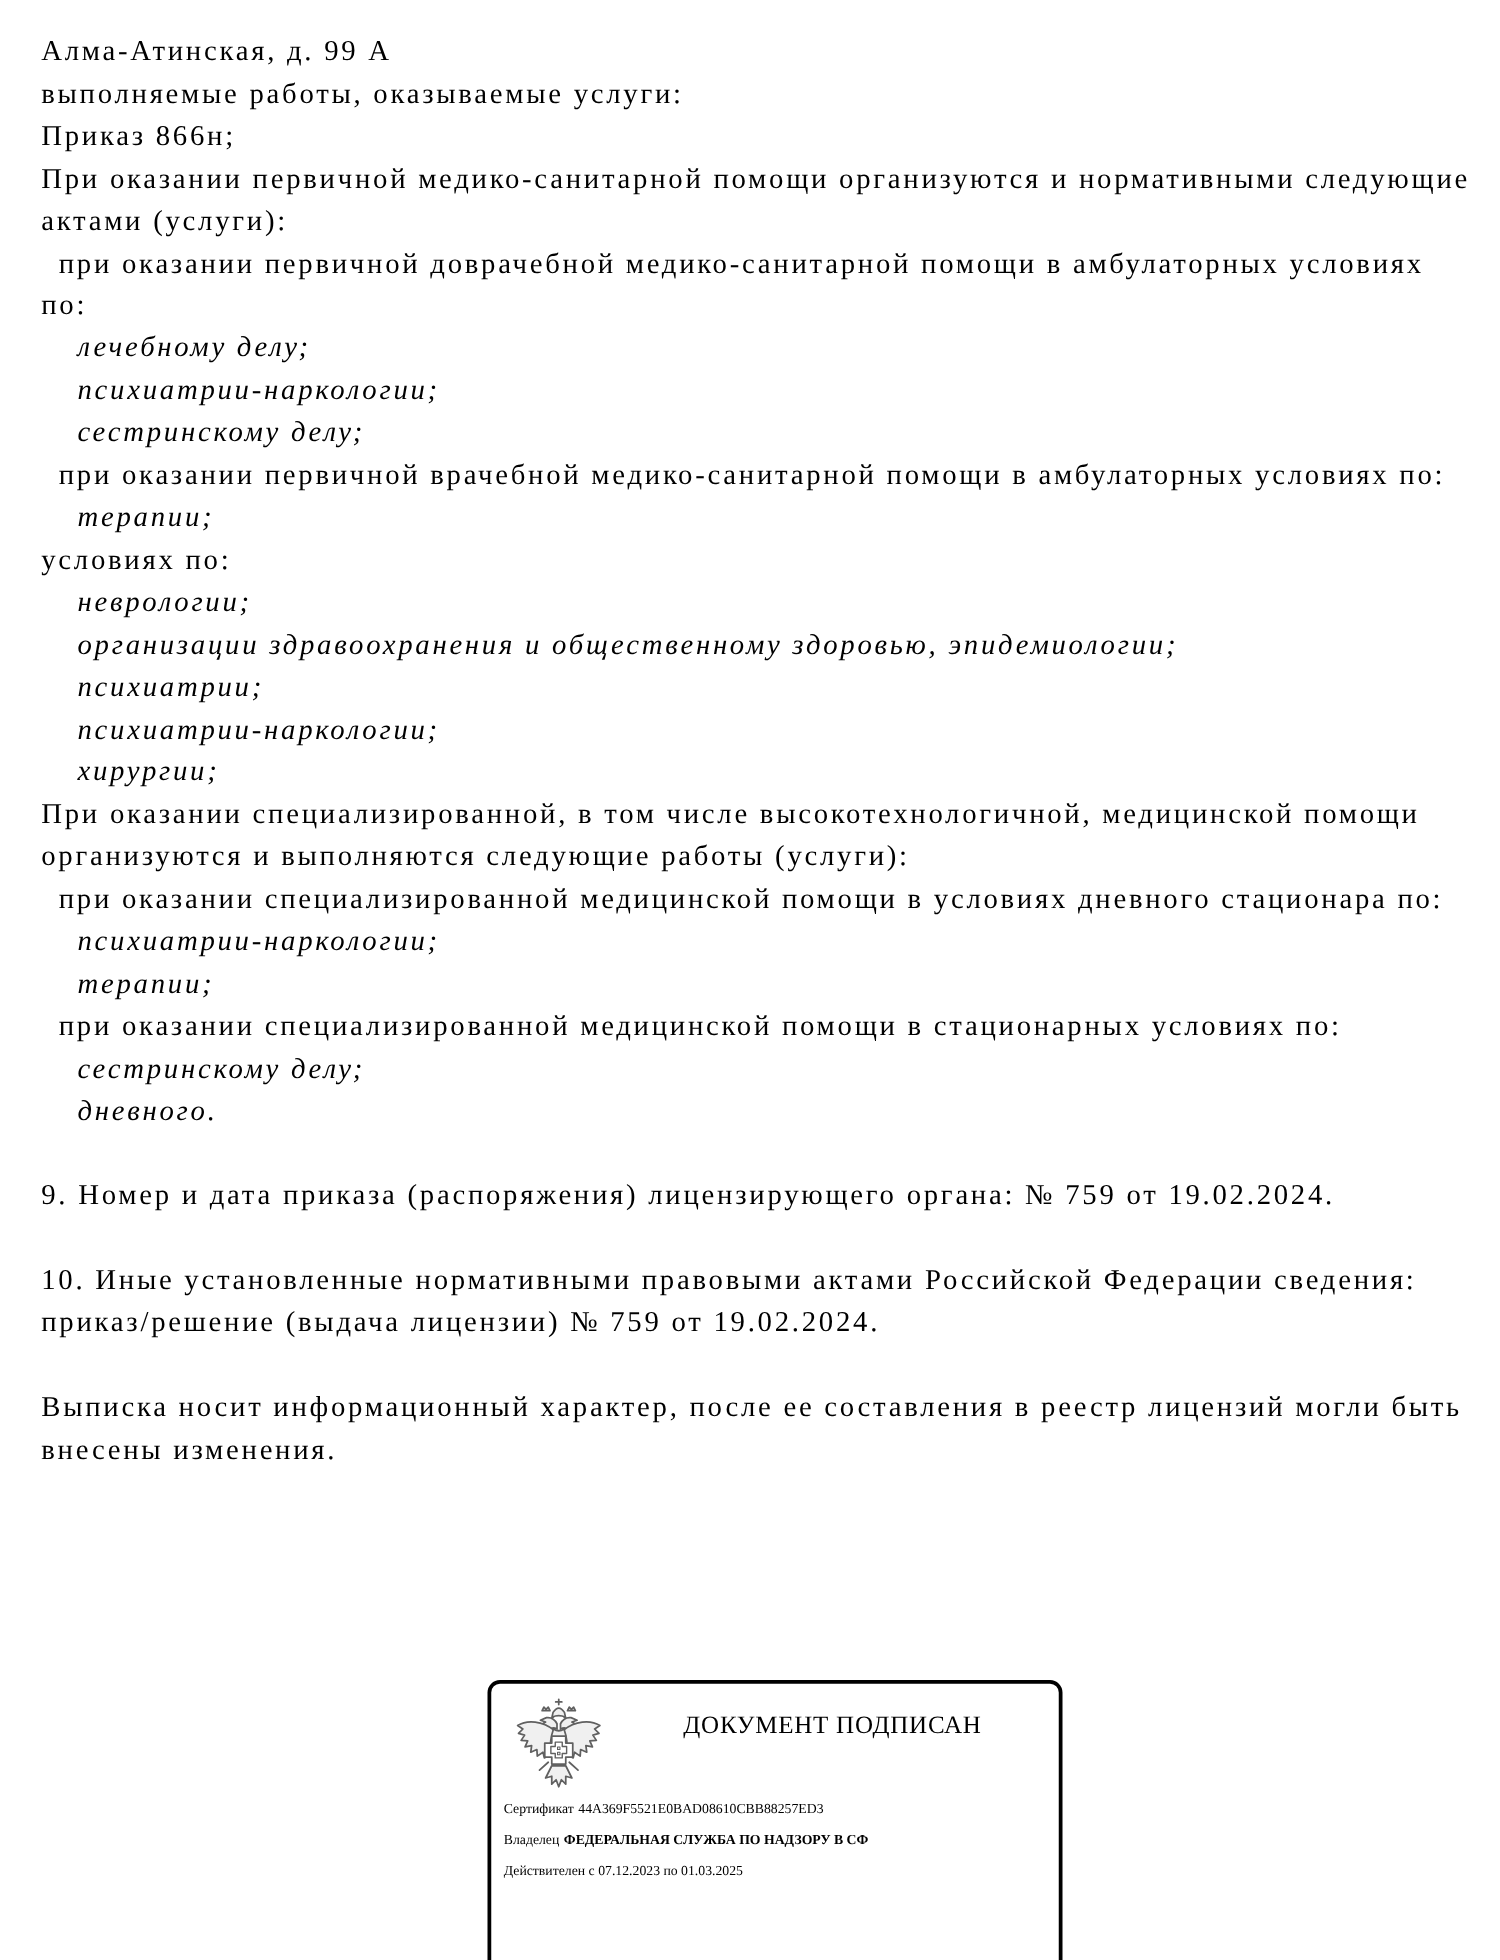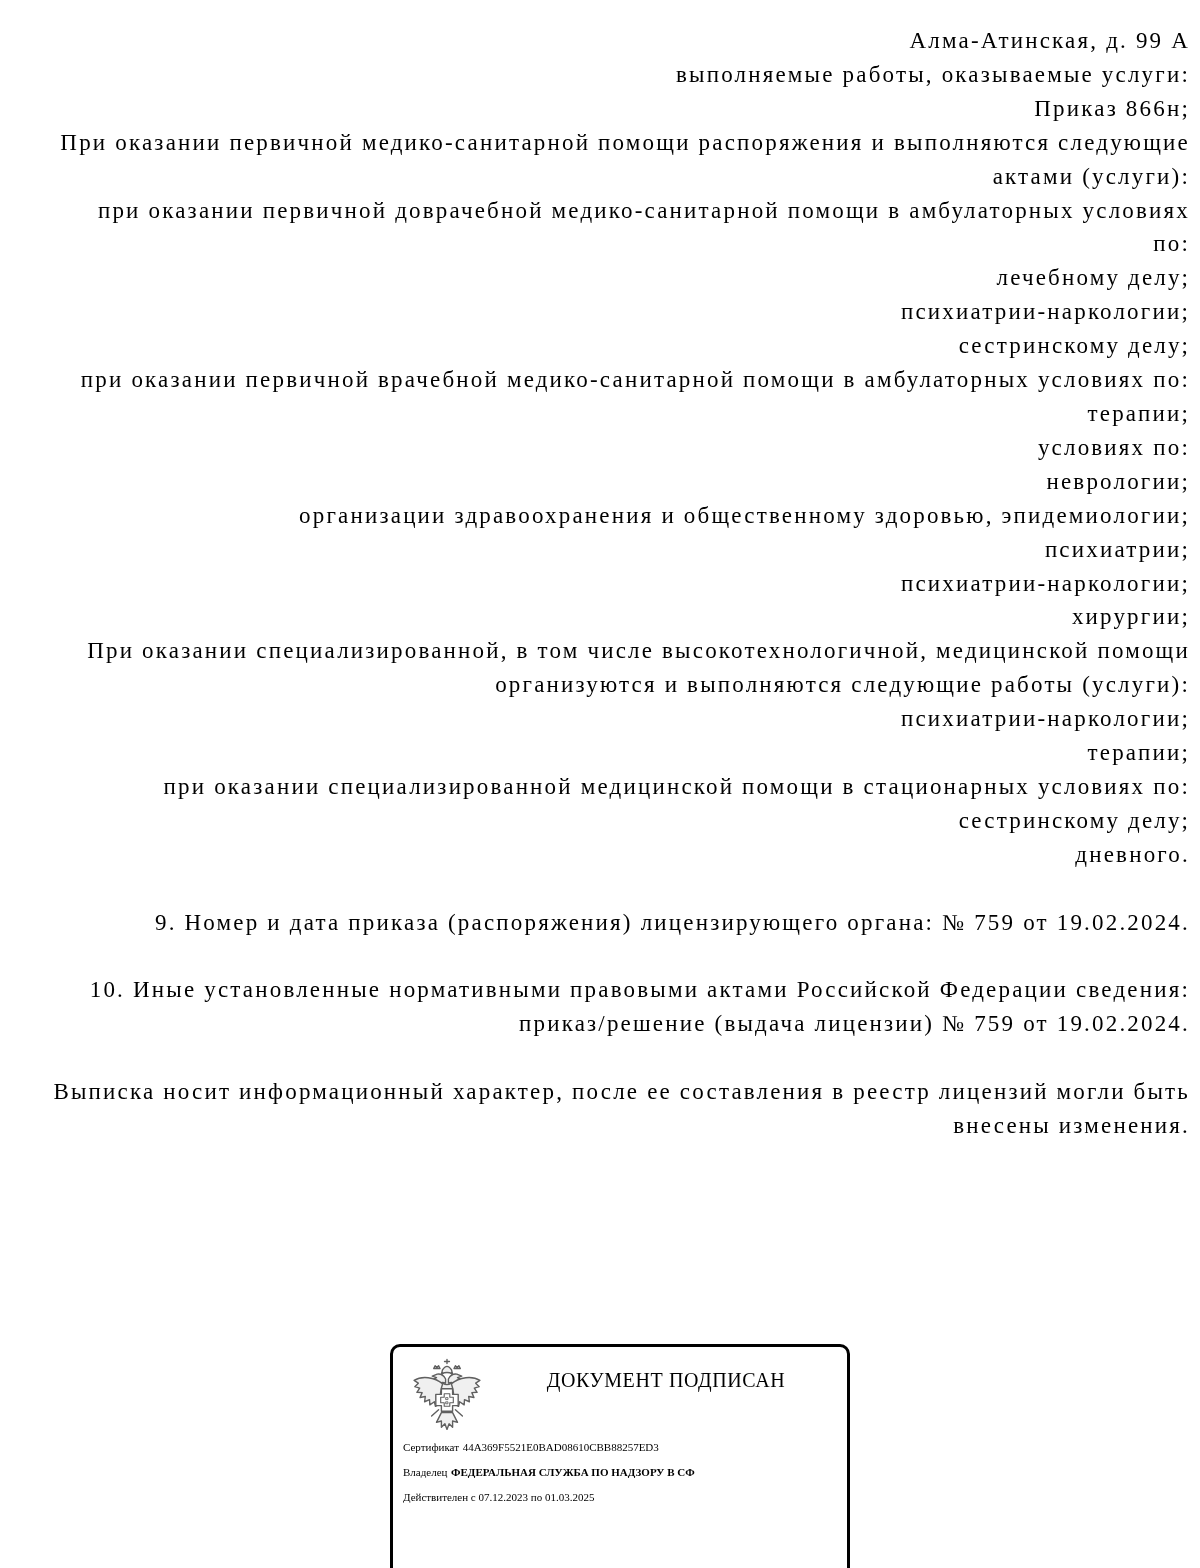--- a/index.html
+++ b/index.html
@@ -17,25 +17,24 @@
   }
   .doc-text {
     position: absolute;
     left: 33px;
     top: 24px;
     right: 10px;
     font-size: 23px;
     line-height: 33.9px;
     letter-spacing: 0.095em;
     white-space: nowrap;
-    text-align: right;
   }
   .line { min-height: 33.9px; }
   .line.indent-1 { padding-left: 14px; }
-  .line.indent-2 { padding-left: 29px; }
+  .line.indent-2 { padding-left: 29px; font-style: italic; }
 
   .stamp {
     position: absolute;
     left: 390px;
     top: 1344px;
     width: 460px;
     height: 236px;
     box-sizing: border-box;
     border: 3px solid #000000;
     border-radius: 10px;
@@ -70,37 +69,38 @@
   .stamp-line .label { margin-right: 0.33em; }
   .stamp-line .owner-value { font-weight: bold; }
 </style>
 </head>
 <body>
 
 <div class="doc-text" id="doc-lines">
     <div class="line indent-0">Алма-Атинская, д. 99 А</div>
     <div class="line indent-0">выполняемые работы, оказываемые услуги:</div>
     <div class="line indent-0">Приказ 866н;</div>
-    <div class="line indent-0">При оказании первичной медико-санитарной помощи распоряжения и выполняются следующие</div>
+    <div class="line indent-0">При оказании первичной медико-санитарной помощи организуются и нормативными следующие</div>
     <div class="line indent-0">актами (услуги):</div>
     <div class="line indent-1">при оказании первичной доврачебной медико-санитарной помощи в амбулаторных условиях</div>
     <div class="line indent-0">по:</div>
     <div class="line indent-2">лечебному делу;</div>
     <div class="line indent-2">психиатрии-наркологии;</div>
     <div class="line indent-2">сестринскому делу;</div>
     <div class="line indent-1">при оказании первичной врачебной медико-санитарной помощи в амбулаторных условиях по:</div>
     <div class="line indent-2">терапии;</div>
     <div class="line indent-0">условиях по:</div>
     <div class="line indent-2">неврологии;</div>
     <div class="line indent-2">организации здравоохранения и общественному здоровью, эпидемиологии;</div>
     <div class="line indent-2">психиатрии;</div>
     <div class="line indent-2">психиатрии-наркологии;</div>
     <div class="line indent-2">хирургии;</div>
     <div class="line indent-0">При оказании специализированной, в том числе высокотехнологичной, медицинской помощи</div>
     <div class="line indent-0">организуются и выполняются следующие работы (услуги):</div>
+    <div class="line indent-1">при оказании специализированной медицинской помощи в условиях дневного стационара по:</div>
     <div class="line indent-2">психиатрии-наркологии;</div>
     <div class="line indent-2">терапии;</div>
     <div class="line indent-1">при оказании специализированной медицинской помощи в стационарных условиях по:</div>
     <div class="line indent-2">сестринскому делу;</div>
     <div class="line indent-2">дневного.</div>
     <div class="line indent-0">&nbsp;</div>
     <div class="line indent-0">9. Номер и дата приказа (распоряжения) лицензирующего органа: № 759 от 19.02.2024.</div>
     <div class="line indent-0">&nbsp;</div>
     <div class="line indent-0">10. Иные установленные нормативными правовыми актами Российской Федерации сведения:</div>
     <div class="line indent-0">приказ/решение (выдача лицензии) № 759 от 19.02.2024.</div>

